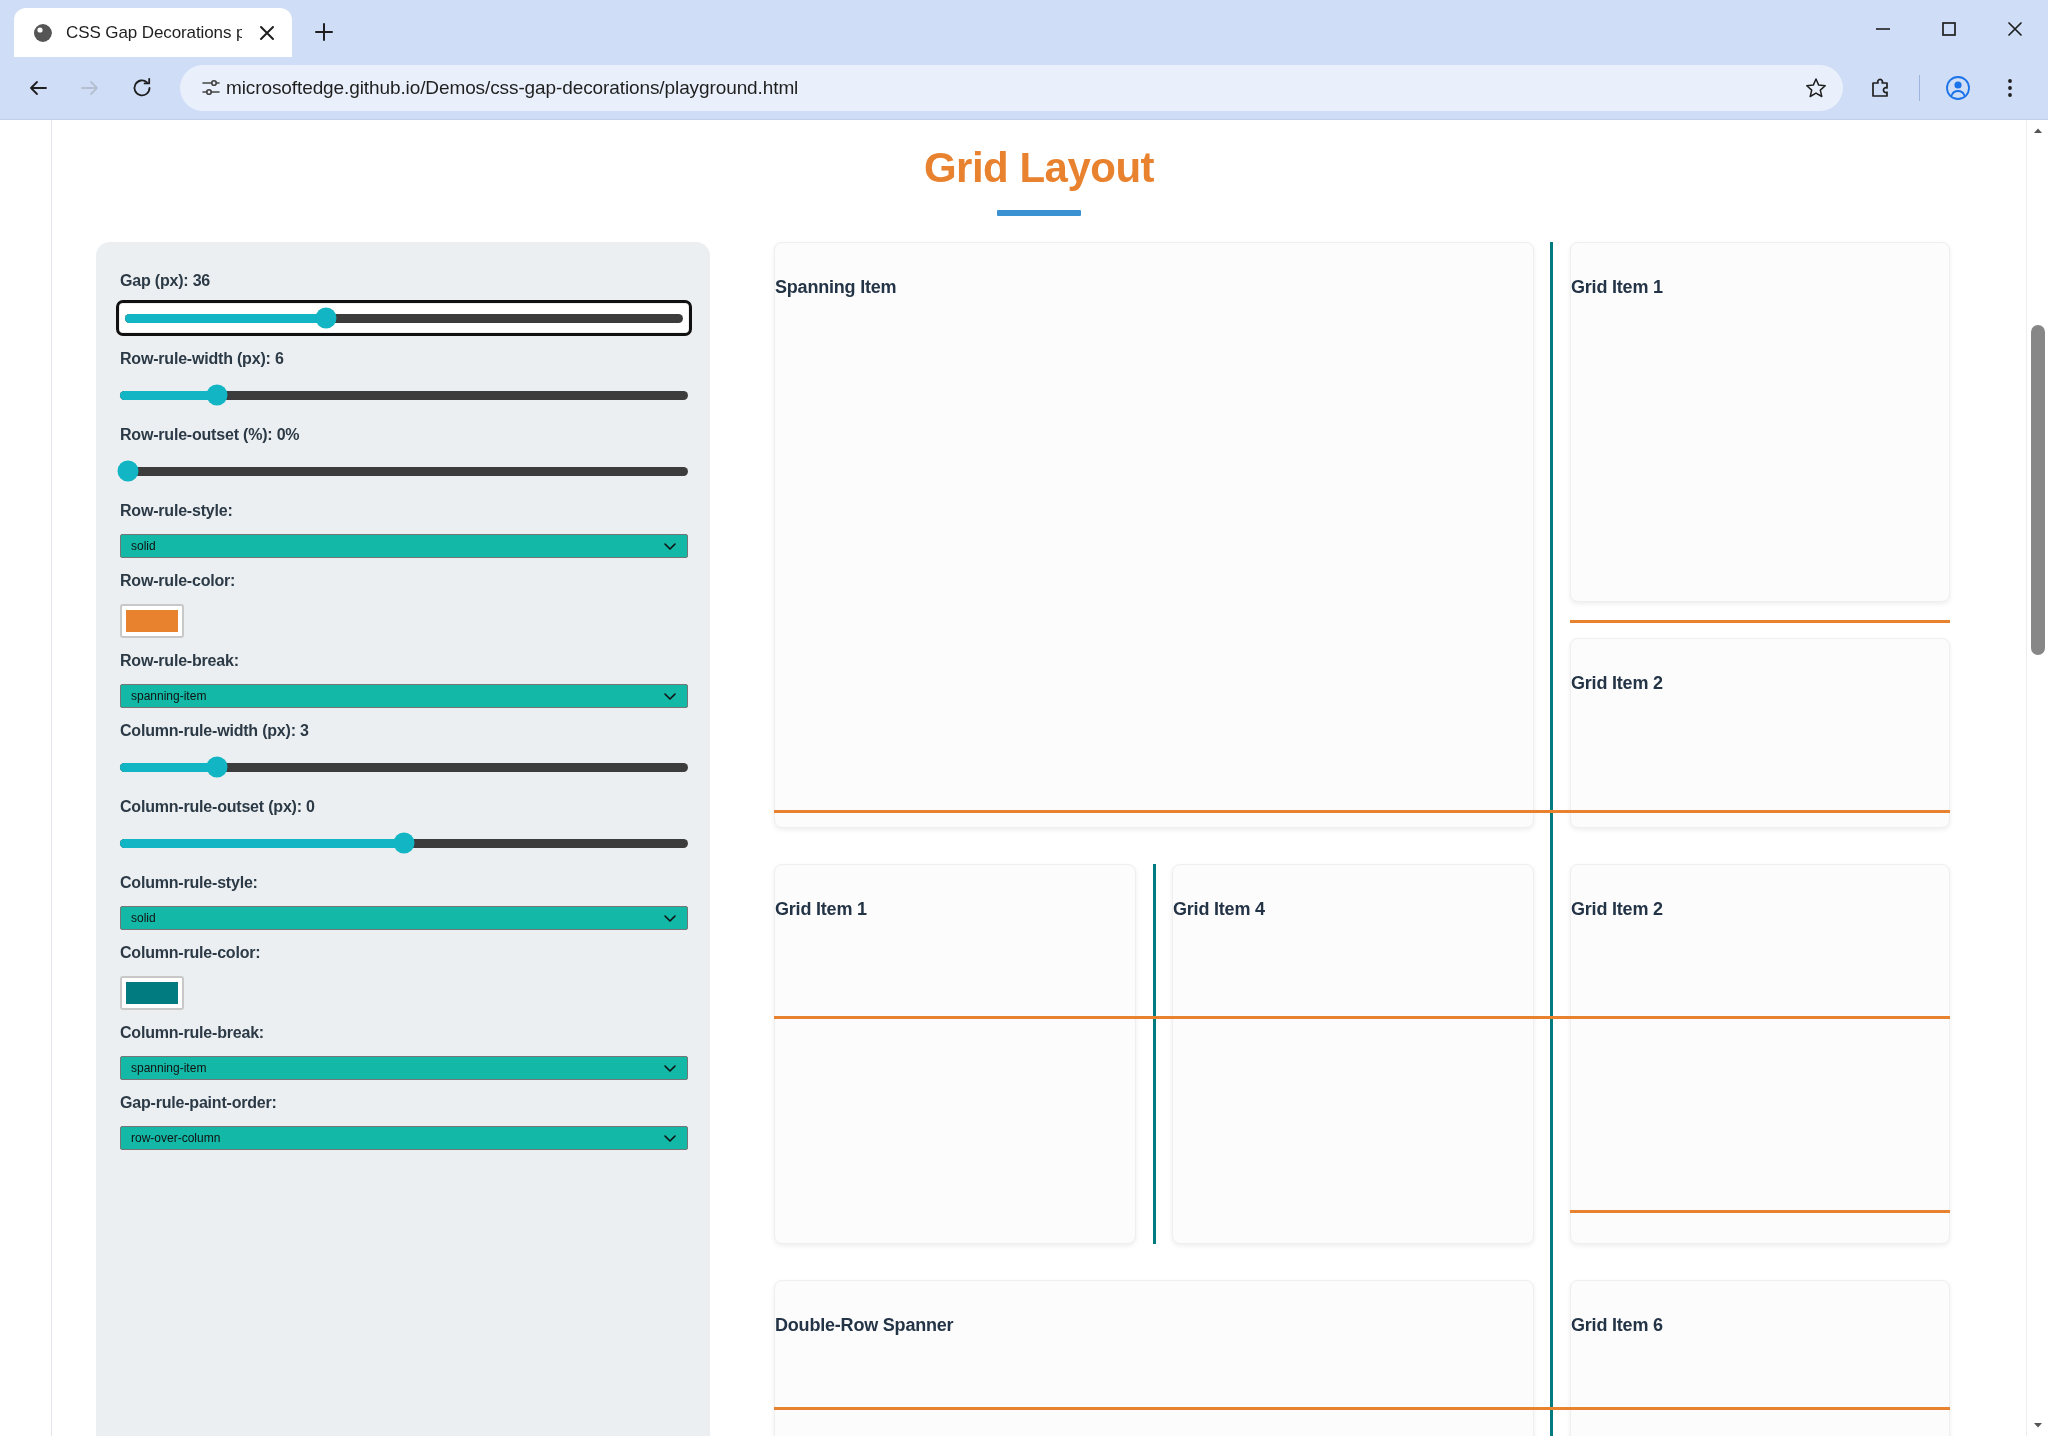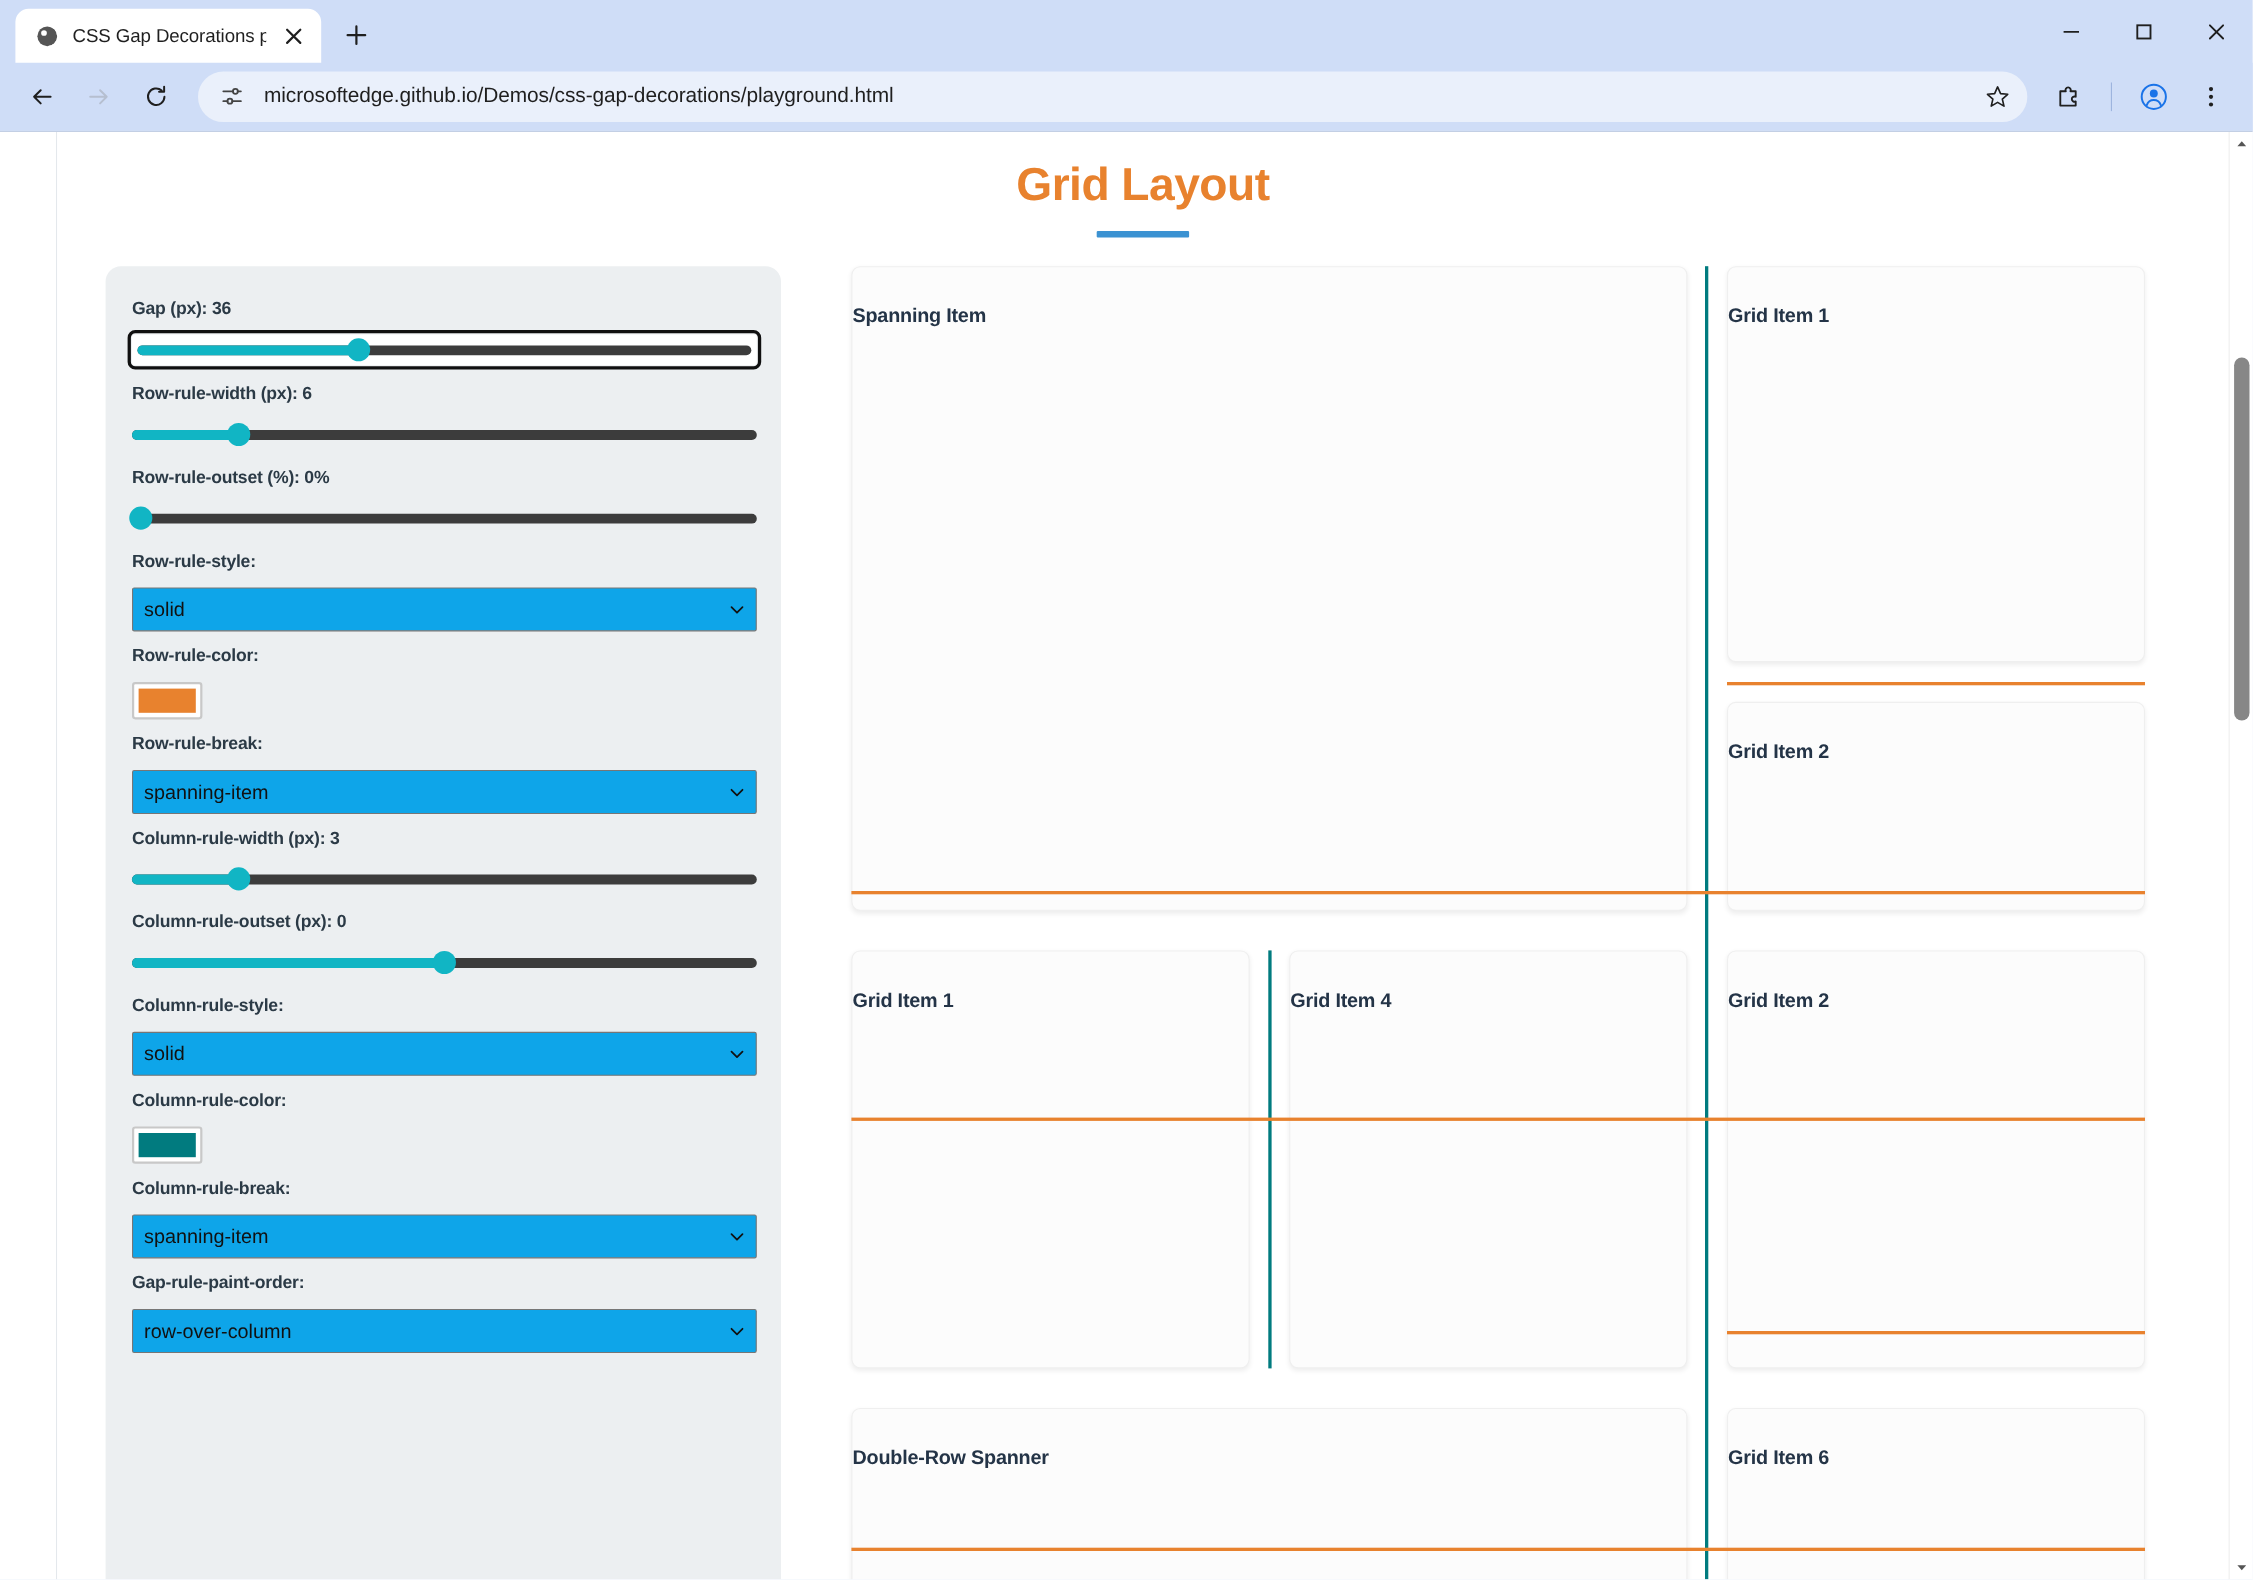--- a/index.html
+++ b/index.html
@@ -30,21 +30,21 @@
   .wincontrols { position: absolute; right: 0; top: 0; height: 57px; display: flex; }
   .wc { width: 66px; height: 57px; display: flex; align-items: center; justify-content: center; }
 
   
   .toolbar { height: 62px; background: #cfddf7; display: flex; align-items: center;
              padding: 0 14px; gap: 4px; }
   .nav-btn { width: 48px; height: 48px; display: flex; align-items: center;
              justify-content: center; border-radius: 50%; flex: 0 0 48px; }
   .omnibox { flex: 1; height: 46px; background: #eaf0fb; border-radius: 23px;
              display: flex; align-items: center; padding: 0 8px 0 16px; margin: 0 10px;
-             gap: 14px; }
+             }
   .omni-icon { width: 30px; height: 30px; flex: 0 0 30px; display: flex;
                align-items: center; justify-content: center; }
   .omni-url { flex: 1; font-size: 19px; color: #1f1f1f; white-space: nowrap;
               overflow: hidden; letter-spacing: -0.1px; }
   .omni-star { width: 38px; height: 38px; flex: 0 0 38px; display: flex;
                align-items: center; justify-content: center; border-radius: 50%; }
   .tb-btn { width: 48px; height: 48px; display: flex; align-items: center;
             justify-content: center; border-radius: 50%; flex: 0 0 48px; }
   .tb-div { width: 1px; height: 26px; background: #9db4de; margin: 0 10px; flex: 0 0 1px; }
 
@@ -87,23 +87,23 @@
   .slider.focused { outline: 3px solid #101010; outline-offset: 1px; border-radius: 3px;
                     background: #ffffff; padding: 4px 5px; height: 28px; }
   .track { position: relative; width: 100%; height: 9px; border-radius: 5px;
            background: #3c3c3c; }
   .track-fill { position: absolute; left: 0; top: 0; height: 9px; border-radius: 5px;
                 background: #11b5c4; }
   .thumb { position: absolute; top: 50%; width: 21px; height: 21px; border-radius: 50%;
            background: #11b5c4; transform: translate(-50%, -50%); }
 
   
-  .select { width: 100%; height: 40px; background: #0ea5e9; border: 1px solid #767676;
+  .select { width: 100%; height: 24px; background: #14b8a6; border: 1px solid #767676;
             border-radius: 2px; display: flex; align-items: center;
-            padding: 0 8px 0 10px; font-size: 18px; color: #111111;
+            padding: 0 8px 0 10px; font-size: 12px; color: #111111;
             margin-bottom: 4px; position: relative; }
   .select .sel-val { flex: 1; white-space: nowrap; overflow: hidden; }
   .select .caret { width: 18px; height: 18px; display: flex; align-items: center;
                    justify-content: center; flex: 0 0 18px; }
 
   
   .swatch { width: 64px; height: 34px; background: #ffffff; border: 2px solid #c8c8c8;
             border-radius: 3px; padding: 4px; margin-bottom: 6px; }
   .swatch-inner { width: 100%; height: 100%; }
 

